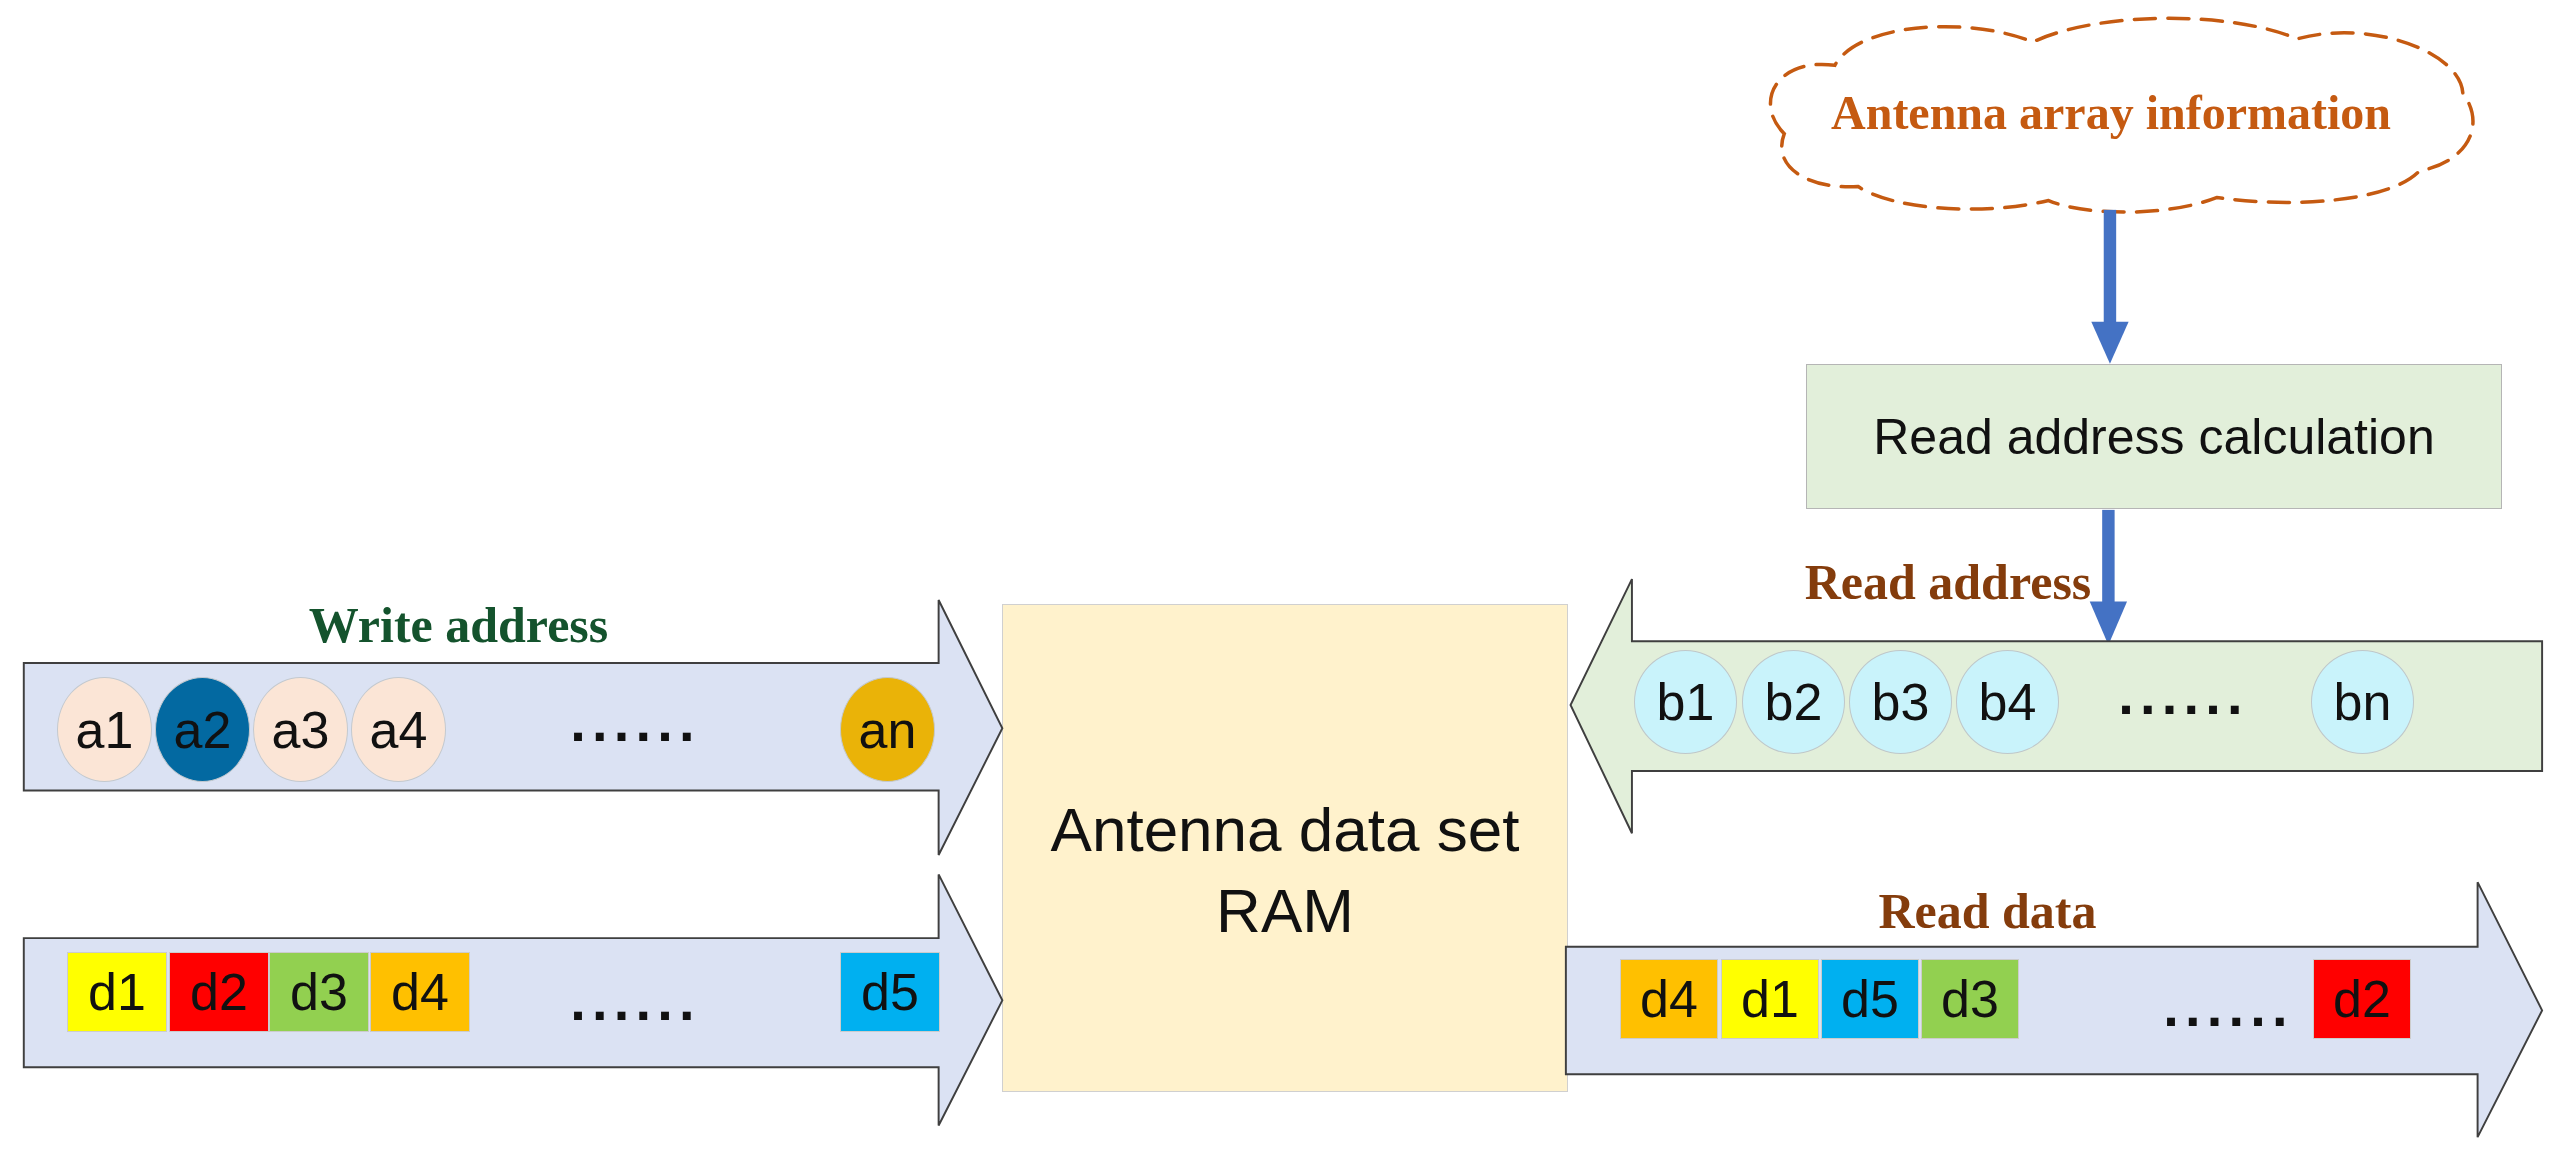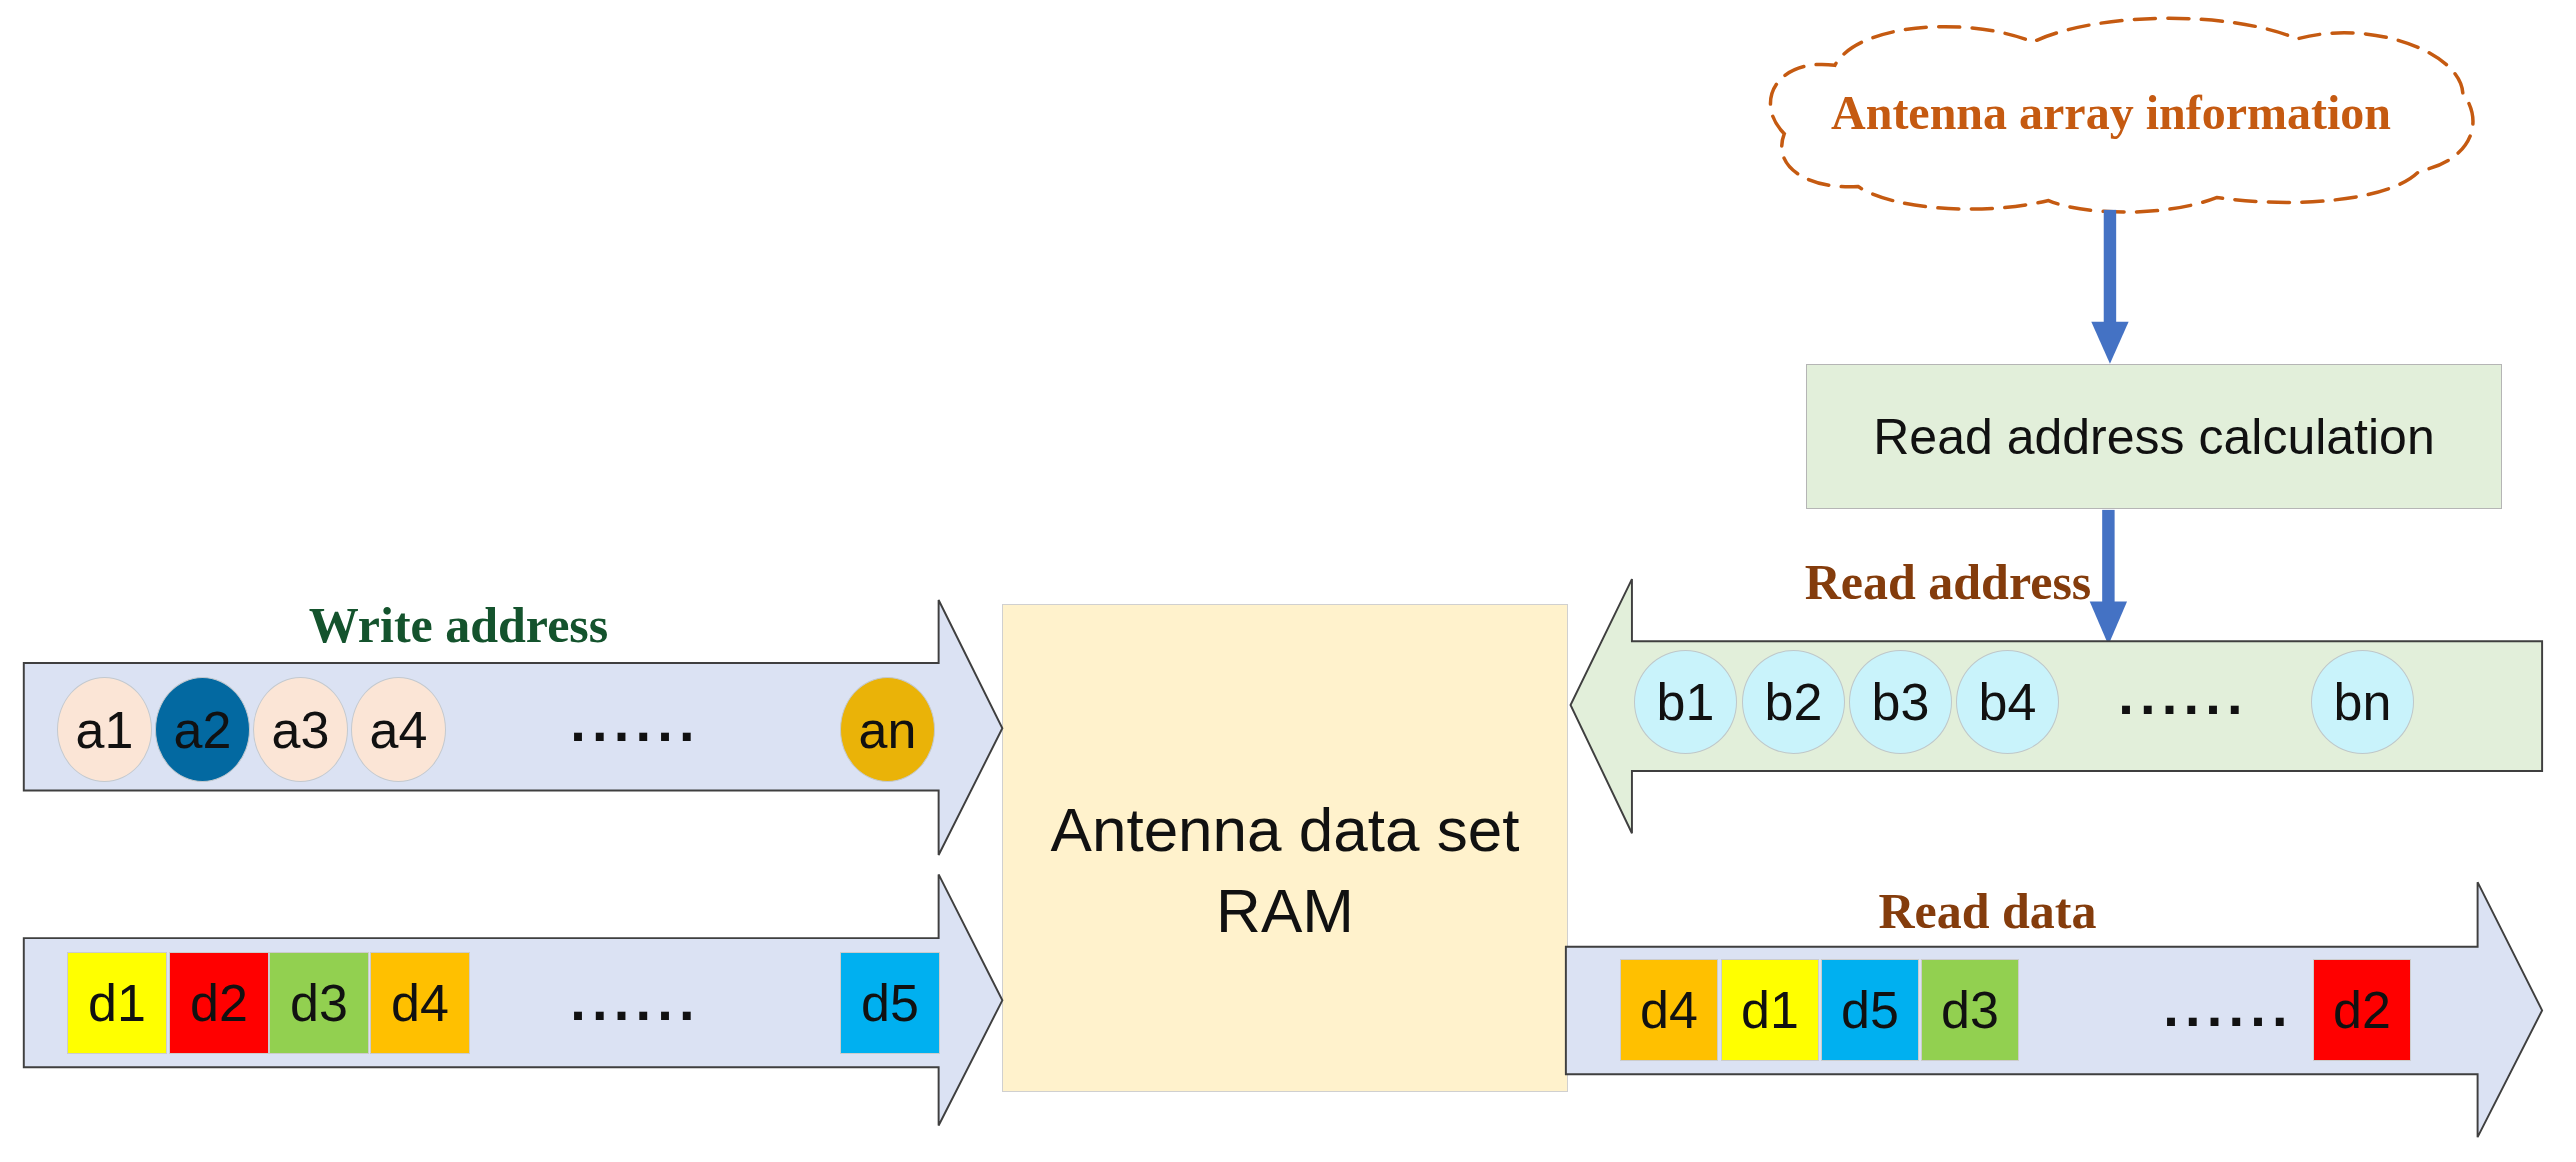--- a/index.html
+++ b/index.html
@@ -61,21 +61,21 @@
     width:95px;height:105px;
     border-radius:50%;
     border:1.6px solid #c3c9cf;
   }
   .cell.circle{
     width:103px;height:104px;
     border-radius:50%;
     border:1.6px solid #bfc7c9;
   }
   .cell.rect{
-    width:100px;height:102px;
+    width:100px;height:80px;
     border:1.6px solid #cccccc;
   }
   .cell.rect.narrow{width:98px;}
   .dots{
     position:absolute;
     width:233px;
     text-align:center;
     font-weight:bold;
     font-size:56px;line-height:56px;
     letter-spacing:6.2px;

